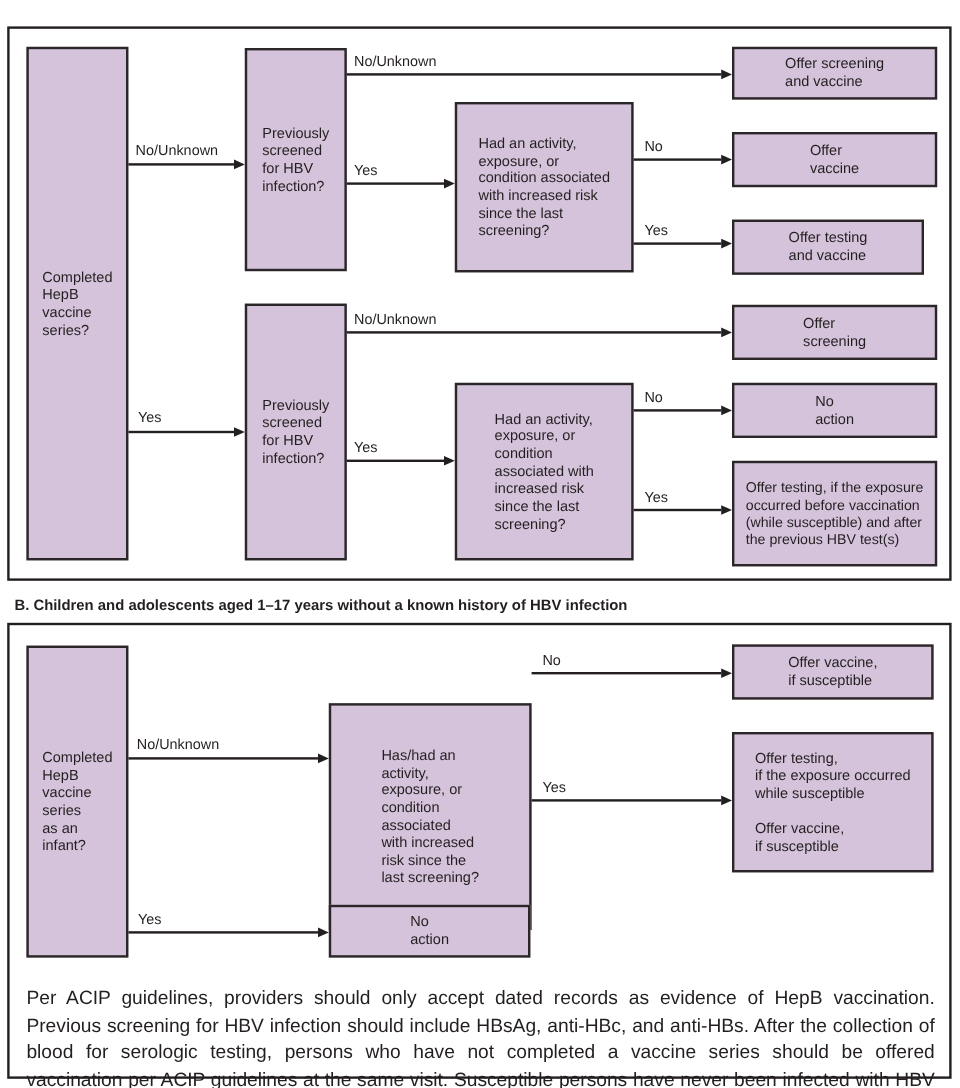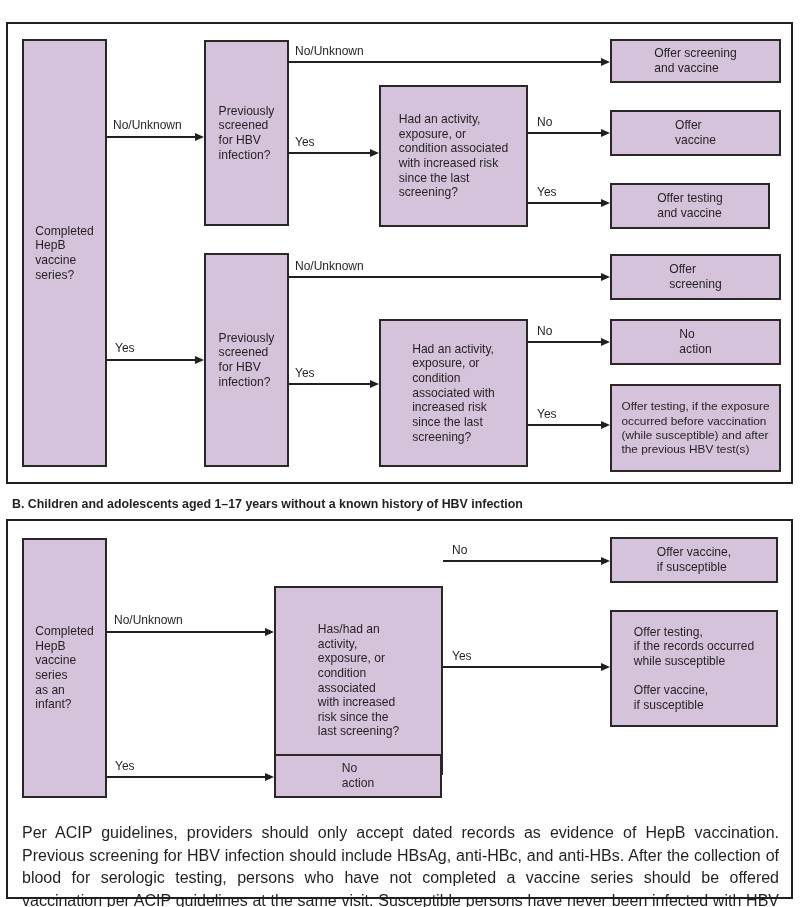--- a/index.html
+++ b/index.html
@@ -159,21 +159,21 @@
 condition
 associated
 with increased
 risk since the
 last screening?</div>
 
     <div class="box" style="left:602px;top:16px;width:168px;height:46px;">Offer vaccine,
 if susceptible</div>
 
     <div class="box" style="left:602px;top:89px;width:168px;height:117px;">Offer testing,
-if the records occurred
+if the exposure occurred
 while susceptible
 
 Offer vaccine,
 if susceptible</div>
 
     <div class="box" style="left:266px;top:233px;width:168px;height:44px;">No
 action</div>
 
     <div class="arrow" style="left:99px;top:106.5px;width:167px;">
         <div class="shaft"></div>

